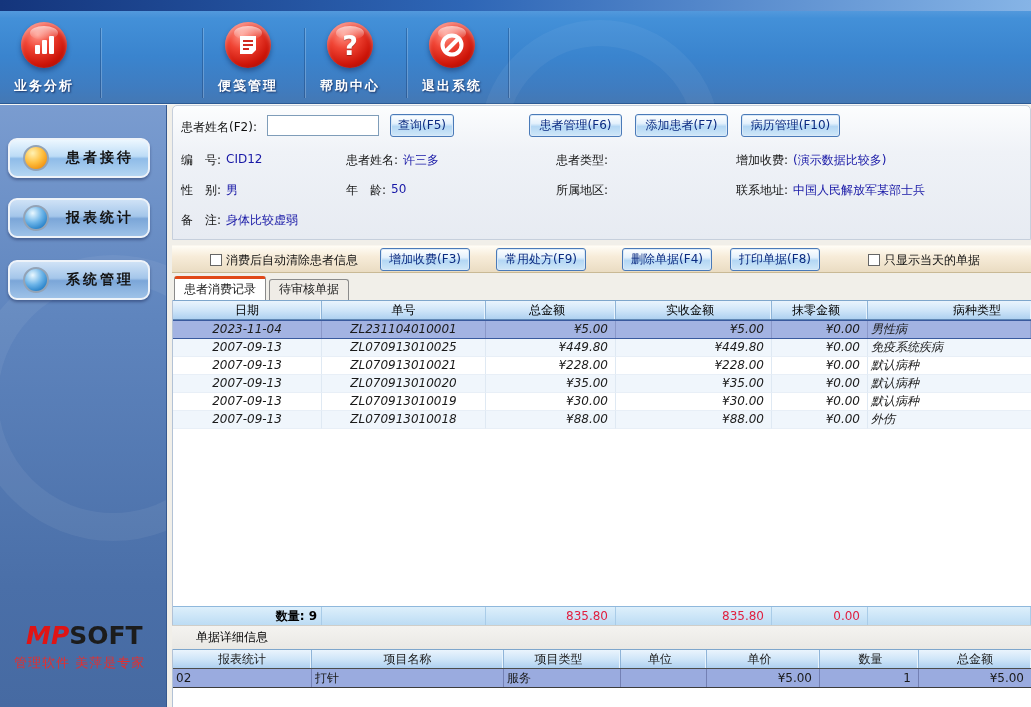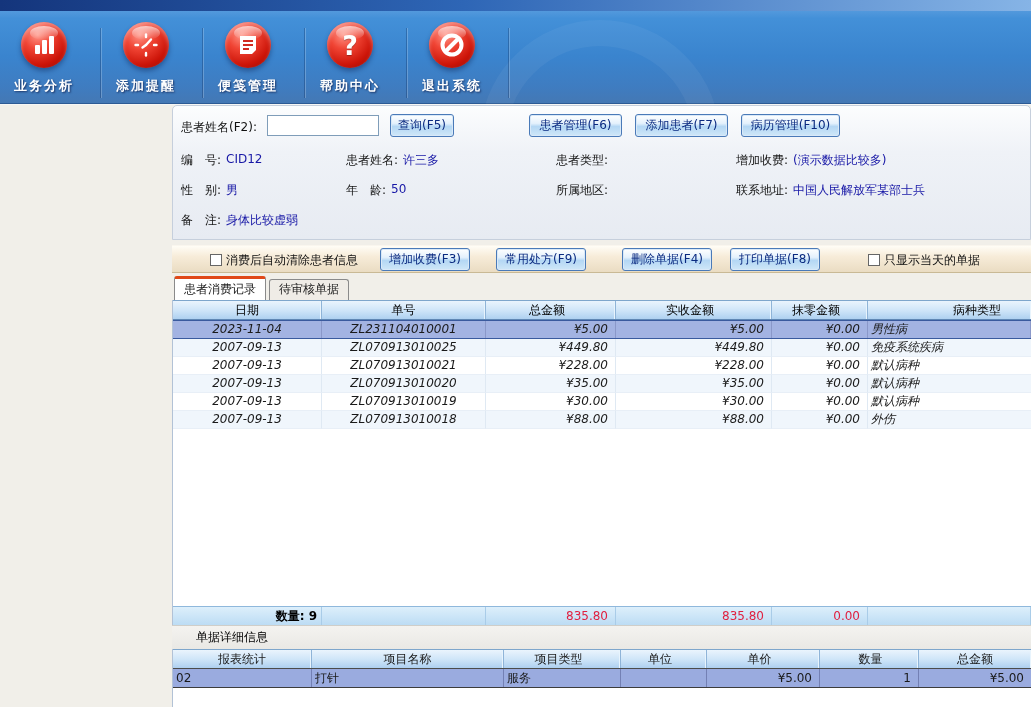--- a/index.html
+++ b/index.html
@@ -142,35 +142,20 @@
             <g fill="#fff">
               <rect x="3" y="12" width="5" height="9" rx="1"></rect>
               <rect x="10" y="7" width="5" height="14" rx="1"></rect>
               <rect x="17" y="3" width="5" height="18" rx="1"></rect>
             </g>
           </svg>
       </div>
       <div class="tool-label">业务分析</div>
     </div>
 
-    <div class="tool-item" style="left:96px">
-      <div class="sphere">
-        <svg class="gsvg" width="26" height="26" viewBox="0 0 26 26">
-            <g stroke="#fff" stroke-width="2.4" stroke-linecap="round">
-              <line x1="13" y1="2.5" x2="13" y2="5"></line>
-              <line x1="13" y1="21" x2="13" y2="23.5"></line>
-              <line x1="2.5" y1="13" x2="5" y2="13"></line>
-              <line x1="21" y1="13" x2="23.5" y2="13"></line>
-              <line x1="13" y1="13" x2="18" y2="7.5"></line>
-              <line x1="13" y1="13" x2="9.5" y2="15.5"></line>
-            </g>
-          </svg>
-      </div>
-      <div class="tool-label">添加提醒</div>
-    </div>
 
     <div class="tool-item" style="left:198px">
       <div class="sphere">
         <svg class="gsvg" width="24" height="24" viewBox="0 0 24 24">
             <path d="M4 3 h16 v14 l-4 4 h-12 z" fill="#fff"></path>
             <g stroke="#cc1408" stroke-width="1.8">
               <line x1="7" y1="8" x2="17" y2="8"></line>
               <line x1="7" y1="12" x2="17" y2="12"></line>
               <line x1="7" y1="16" x2="13" y2="16"></line>
             </g>
@@ -190,20 +175,36 @@
       <div class="sphere">
         <svg class="gsvg" width="28" height="28" viewBox="0 0 28 28">
             <circle cx="14" cy="14" r="9.5" fill="none" stroke="#fff" stroke-width="4"></circle>
             <line x1="7.5" y1="20.5" x2="20.5" y2="7.5" stroke="#fff" stroke-width="4"></line>
           </svg>
       </div>
       <div class="tool-label">退出系统</div>
     </div>
   </div>
 
+  <div class="sidebar">
+    <div class="side-btn active" style="top:33px">
+      <span class="orb orange"></span>
+      <span class="side-label">患者接待</span>
+    </div>
+    <div class="side-btn" style="top:93px">
+      <span class="orb blue"></span>
+      <span class="side-label">报表统计</span>
+    </div>
+    <div class="side-btn" style="top:155px">
+      <span class="orb blue"></span>
+      <span class="side-label">系统管理</span>
+    </div>
+    <div class="logo"><span class="mp">MP</span><span class="soft">SOFT</span></div>
+    <div class="tagline">管理软件  美萍是专家</div>
+  </div>
 
   <div class="main">
 
     <div class="patient-panel">
       <span class="search-label">患者姓名(F2):</span>
       <input class="search-input" value="" style="">
       <div class="btn" style="left:217px; top:8px; width:64px">查询(F5)</div>
       <div class="btn" style="left:356px; top:8px; width:93px">患者管理(F6)</div>
       <div class="btn" style="left:462px; top:8px; width:93px">添加患者(F7)</div>
       <div class="btn" style="left:568px; top:8px; width:99px">病历管理(F10)</div>

